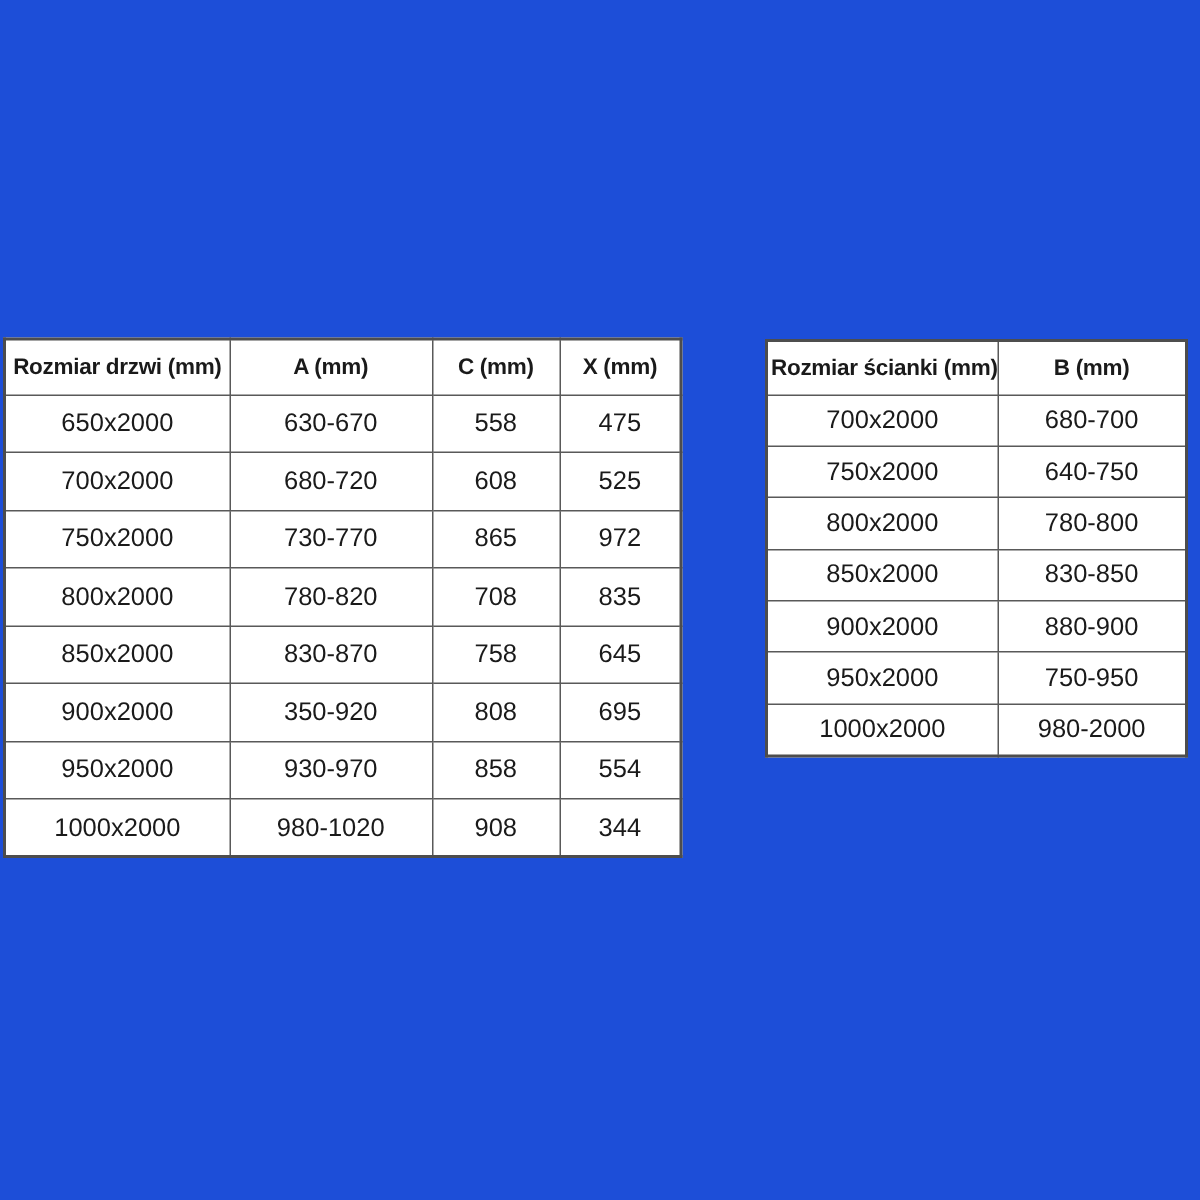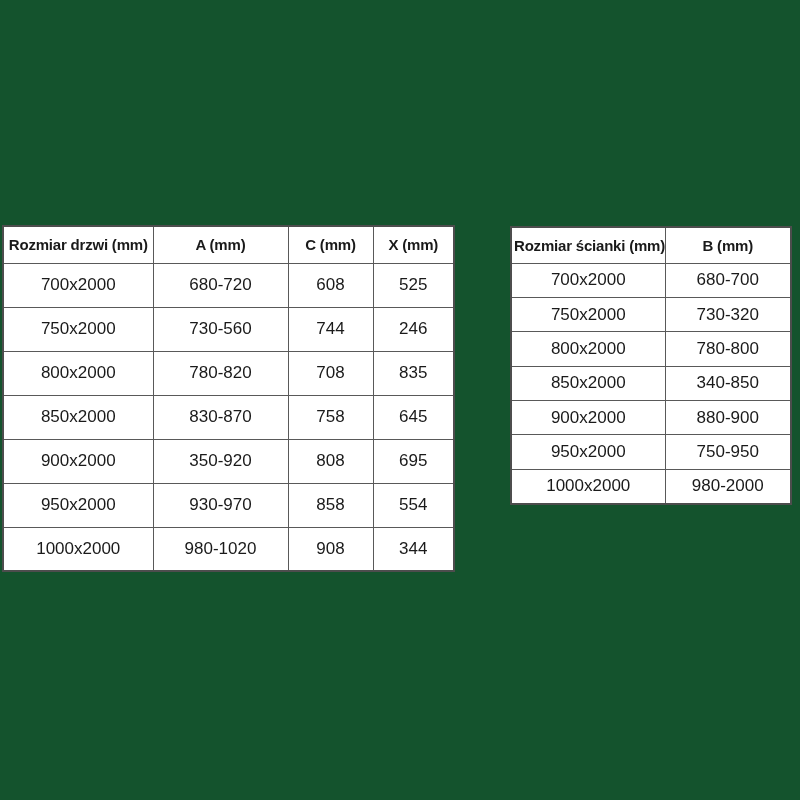--- a/index.html
+++ b/index.html
@@ -8,21 +8,21 @@
     width: 800px;
     height: 800px;
     background: #ffffff;
     overflow: hidden;
     font-family: "Liberation Sans", "DejaVu Sans", sans-serif;
   }
   .page {
     position: relative;
     width: 800px;
     height: 800px;
-    background: #14532d;
+    background: #1d4ed8;
   }
   table.spec-table {
     position: absolute;
     border-collapse: collapse;
     table-layout: fixed;
     background: #ffffff;
     border: 2px solid #4d4d4d;
   }
   table.spec-table th,
   table.spec-table td {
@@ -83,30 +83,36 @@
     <thead>
       <tr>
           <th>Rozmiar drzwi (mm)</th>
           <th>A (mm)</th>
           <th>C (mm)</th>
           <th>X (mm)</th>
         </tr>
     </thead>
     <tbody>
         <tr>
+          <td>650x2000</td>
+          <td>630-670</td>
+          <td>558</td>
+          <td>475</td>
+        </tr>
+        <tr>
           <td>700x2000</td>
           <td>680-720</td>
           <td>608</td>
           <td>525</td>
         </tr>
         <tr>
           <td>750x2000</td>
-          <td>730-560</td>
-          <td>744</td>
-          <td>246</td>
+          <td>730-770</td>
+          <td>865</td>
+          <td>972</td>
         </tr>
         <tr>
           <td>800x2000</td>
           <td>780-820</td>
           <td>708</td>
           <td>835</td>
         </tr>
         <tr>
           <td>850x2000</td>
           <td>830-870</td>
@@ -145,29 +151,29 @@
           <th>B (mm)</th>
         </tr>
     </thead>
     <tbody>
         <tr>
           <td>700x2000</td>
           <td>680-700</td>
         </tr>
         <tr>
           <td>750x2000</td>
-          <td>730-320</td>
+          <td>640-750</td>
         </tr>
         <tr>
           <td>800x2000</td>
           <td>780-800</td>
         </tr>
         <tr>
           <td>850x2000</td>
-          <td>340-850</td>
+          <td>830-850</td>
         </tr>
         <tr>
           <td>900x2000</td>
           <td>880-900</td>
         </tr>
         <tr>
           <td>950x2000</td>
           <td>750-950</td>
         </tr>
         <tr>

